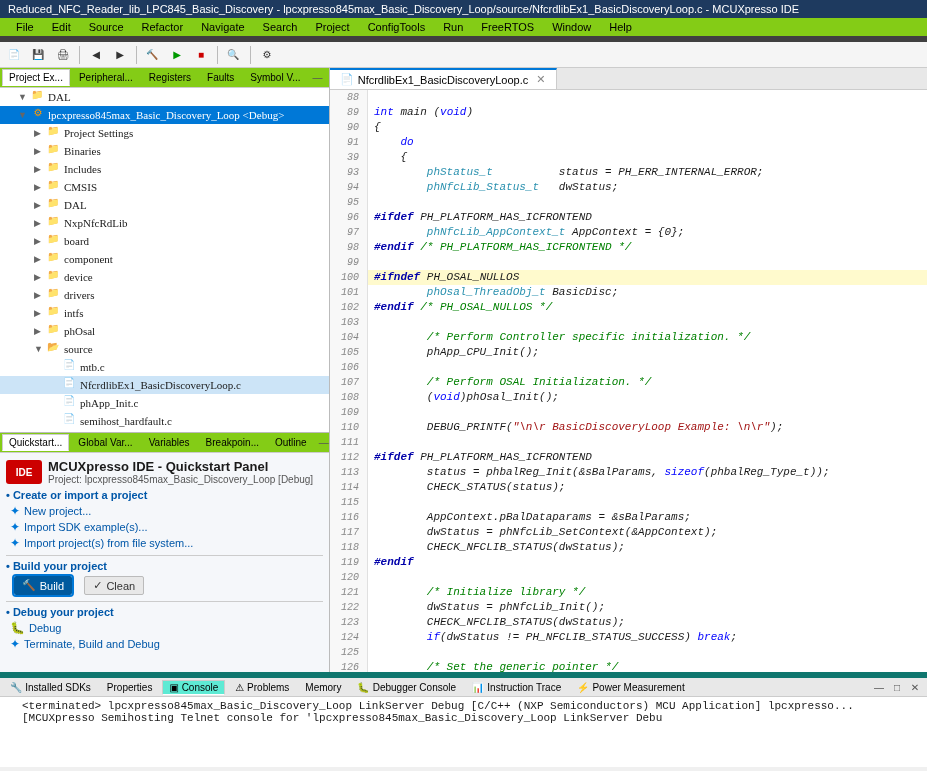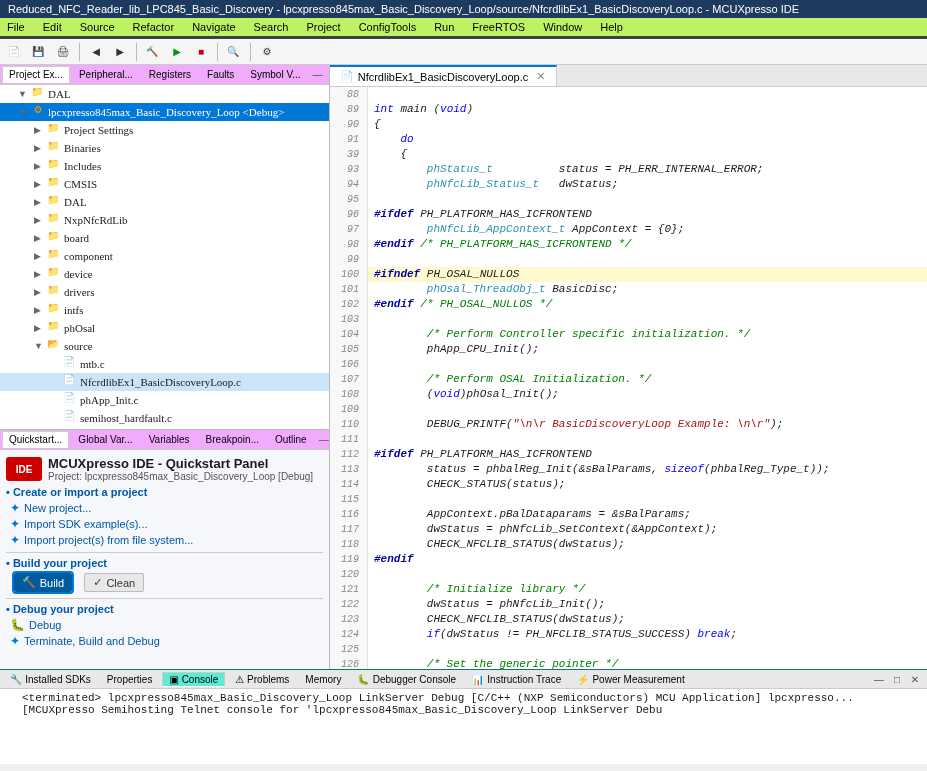--- a/index.html
+++ b/index.html
@@ -10,25 +10,25 @@
       background: #1e3a5f;
       color: #fff;
       padding: 3px 8px;
       font-size: 11px;
       white-space: nowrap;
       overflow: hidden;
     }
     
     
     .menu-bar {
-      background: #bef264;
-      border-bottom: 3px solid #404040;
-      display: flex;
-      align-items: center;
-      padding: 2px 4px;
+      background: #84cc16;
+      border-bottom: 6px solid #404040;
+      display: flex;
+      align-items: center;
+      padding: 2px 13px;
       gap: 12px;
       font-size: 11px;
     }
     .menu-item { cursor: pointer; padding: 1px 3px; }
     
     
     .toolbar {
       background: #f5f5f5;
       border-bottom: 1px solid #ccc;
       padding: 2px 4px;
@@ -66,21 +66,21 @@
     .left-panel {
       width: 330px;
       min-width: 330px;
       display: flex;
       flex-direction: column;
       border-right: 1px solid #bbb;
     }
     
     .panel-tabs {
       display: flex;
-      background: #f0abfc;
+      background: #84cc16;
       border-bottom: 1px solid #ccc;
       align-items: flex-start;
       padding: 1px 2px;
       gap: 2px;
       font-size: 10px;
     }
     .panel-tab {
       padding: 2px 6px;
       cursor: pointer;
       border: 1px solid transparent;
@@ -194,21 +194,21 @@
     
     .kw { color: #0000ff; font-weight: normal; }
     .preproc { color: #0000aa; font-weight: bold; }
     .comment { color: #008000; }
     .type { color: #2b91af; }
     .str { color: #a31515; }
     
     
     .bottom-area {
       height: 95px;
-      border-top: 1px solid #0f766e;
+      border-top: 6px solid #0f766e;
       display: flex;
       flex-direction: column;
     }
     
     .bottom-tabs {
       display: flex;
       background: #e8e8e8;
       border-bottom: 1px solid #ccc;
       align-items: center;
       padding: 1px 4px;

